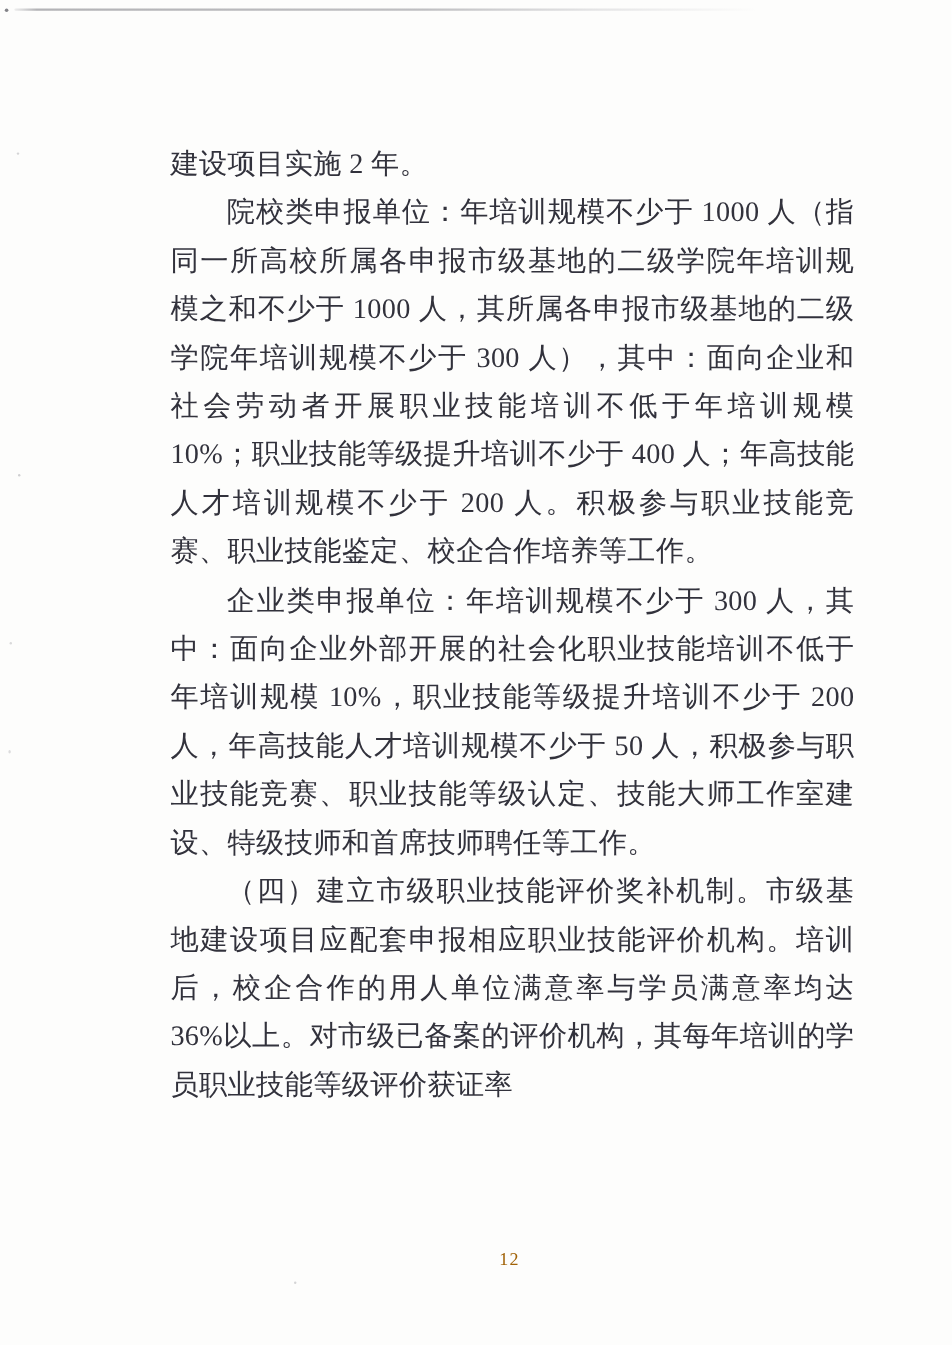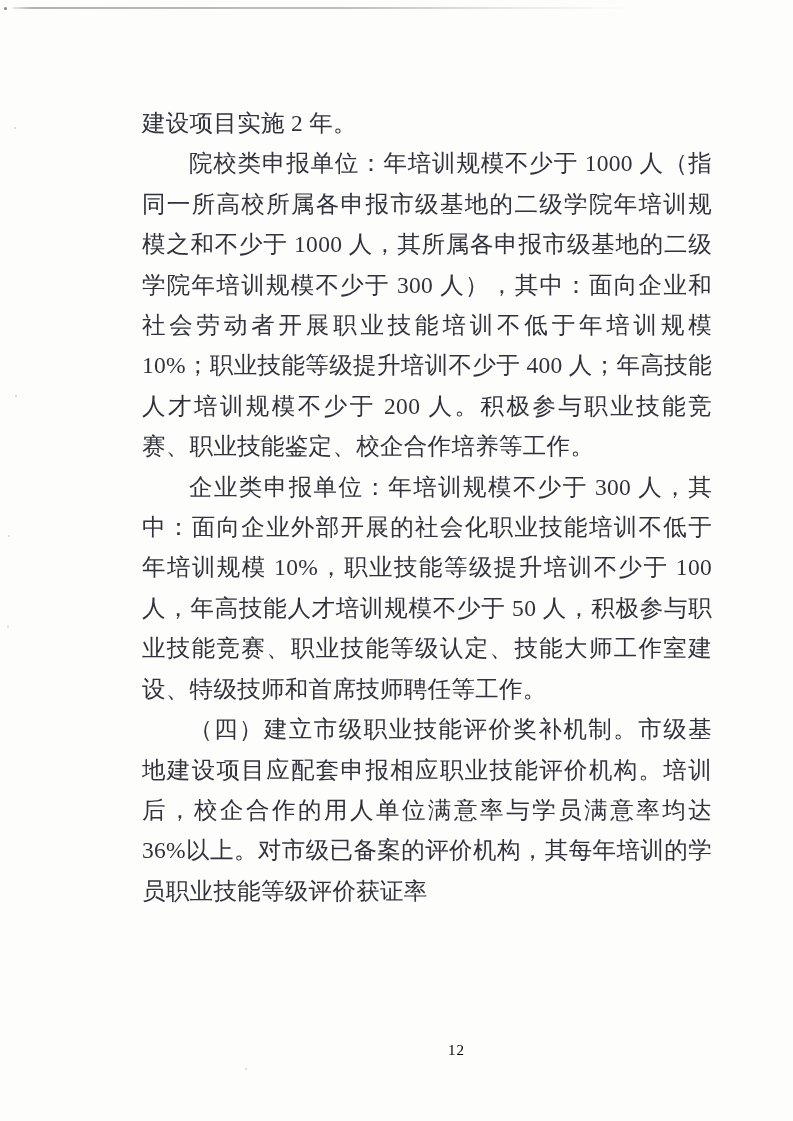--- a/index.html
+++ b/index.html
@@ -38,21 +38,21 @@
   .speck.s1 { left: 4px;  top: 7px;    width: 3px; height: 3px; opacity: 0.75; }
   .speck.s2 { left: 14px; top: 127px;  width: 2px; height: 2px; opacity: 0.25; }
   .speck.s3 { left: 15px; top: 395px;  width: 2px; height: 2px; opacity: 0.28; }
   .speck.s4 { left: 8px;  top: 535px;  width: 2px; height: 2px; opacity: 0.22; }
   .speck.s5 { left: 7px;  top: 625px;  width: 2px; height: 3px; opacity: 0.20; }
   .speck.s6 { left: 245px; top: 1068px; width: 2px; height: 2px; opacity: 0.25; }
 
   .content {
     position: absolute;
     left: 142px;
-    top: 103px;
+    top: 117px;
     width: 570px;
     color: #32323c;
     font-size: 23.5px;
     line-height: 40.4px;
     text-align: justify;
     text-justify: inter-character;
     letter-spacing: 0.3px;
   }
   .content p {
     margin: 0;
@@ -61,40 +61,39 @@
   .content p.indent {
     text-indent: 2em;
   }
   .page-number {
     position: absolute;
     top: 1042px;
     left: 50%;
     transform: translateX(-50%) translateX(28px);
     font-size: 15px;
     letter-spacing: 1px;
-    color: #000000;
+    color: #a16207;
     font-family: "Liberation Serif", "DejaVu Serif", serif;
-    margin-left: 32px;
   }
 </style>
 </head>
 <body>
 
 <div class="page">
 
   <div class="scan-line"></div>
   <div class="speck s1"></div>
   <div class="speck s2"></div>
   <div class="speck s3"></div>
   <div class="speck s4"></div>
   <div class="speck s5"></div>
   <div class="speck s6"></div>
 
   <div class="content">
     <p>建设项目实施 2 年。</p>
     <p class="indent">院校类申报单位：年培训规模不少于 1000 人（指同一所高校所属各申报市级基地的二级学院年培训规模之和不少于 1000 人，其所属各申报市级基地的二级学院年培训规模不少于 300 人），其中：面向企业和社会劳动者开展职业技能培训不低于年培训规模 10%；职业技能等级提升培训不少于 400 人；年高技能人才培训规模不少于 200 人。积极参与职业技能竞赛、职业技能鉴定、校企合作培养等工作。</p>
-    <p class="indent">企业类申报单位：年培训规模不少于 300 人，其中：面向企业外部开展的社会化职业技能培训不低于年培训规模 10%，职业技能等级提升培训不少于 100 人，年高技能人才培训规模不少于 50 人，积极参与职业技能竞赛、职业技能等级认定、技能大师工作室建设、特级技师和首席技师聘任等工作。</p>
+    <p class="indent">企业类申报单位：年培训规模不少于 300 人，其中：面向企业外部开展的社会化职业技能培训不低于年培训规模 10%，职业技能等级提升培训不少于 200 人，年高技能人才培训规模不少于 50 人，积极参与职业技能竞赛、职业技能等级认定、技能大师工作室建设、特级技师和首席技师聘任等工作。</p>
     <p class="indent">（四）建立市级职业技能评价奖补机制。市级基地建设项目应配套申报相应职业技能评价机构。培训后，校企合作的用人单位满意率与学员满意率均达 36%以上。对市级已备案的评价机构，其每年培训的学员职业技能等级评价获证率</p>
   </div>
 
   <div class="page-number">12</div>
 
 </div>
 
 </body></html>

